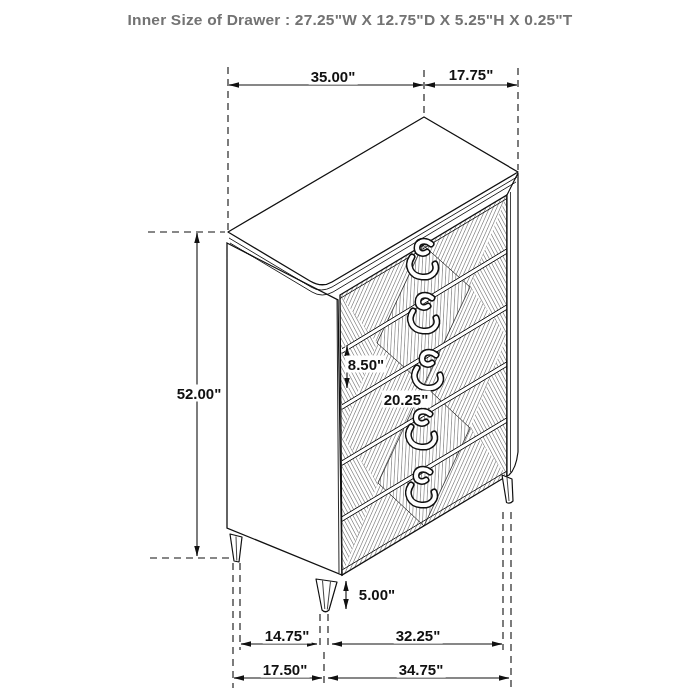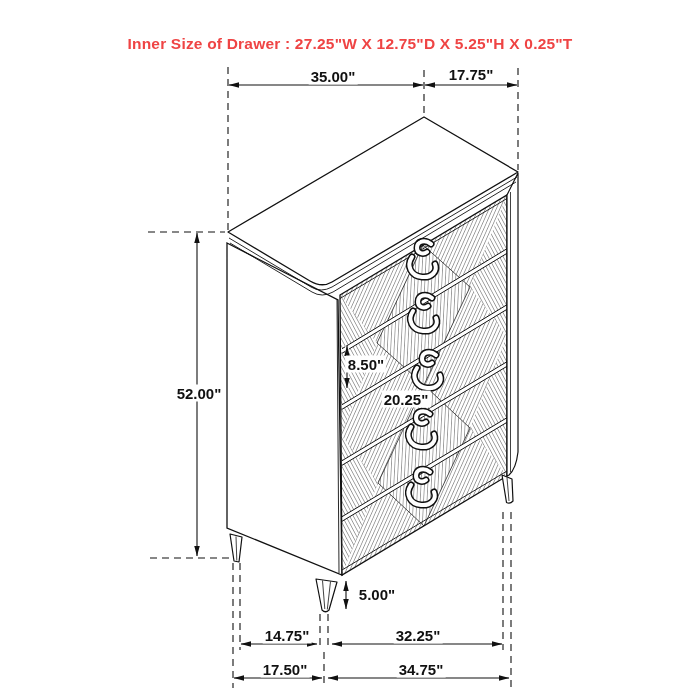--- a/index.html
+++ b/index.html
@@ -1,20 +1,20 @@
 <!DOCTYPE html>
 <html><head>
 <meta charset="utf-8">
 <style>
   html,body{margin:0;padding:0;background:#fff;}
   #page{position:relative;width:700px;height:700px;background:#fff;overflow:hidden;
         font-family:"Liberation Sans",sans-serif;}
   #diagram-svg{position:absolute;left:0;top:0;}
   .title{position:absolute;top:11px;left:0;width:100%;text-align:center;
-         font:700 15.5px "Liberation Sans",sans-serif;color:#ef4444;letter-spacing:.2px;margin-top:24px;}
+         font:700 15.5px "Liberation Sans",sans-serif;color:#737373;letter-spacing:.2px;}
   .dim-label{position:absolute;transform:translate(-50%,-50%);
              font:700 15px "Liberation Sans",sans-serif;color:#111;
              background:#fff;padding:0 2px;line-height:17px;white-space:nowrap;}
 </style>
 </head>
 <body>
 
 <div id="page">
 
   <div class="title">Inner Size of Drawer : 27.25"W X 12.75"D X 5.25"H X 0.25"T</div>

